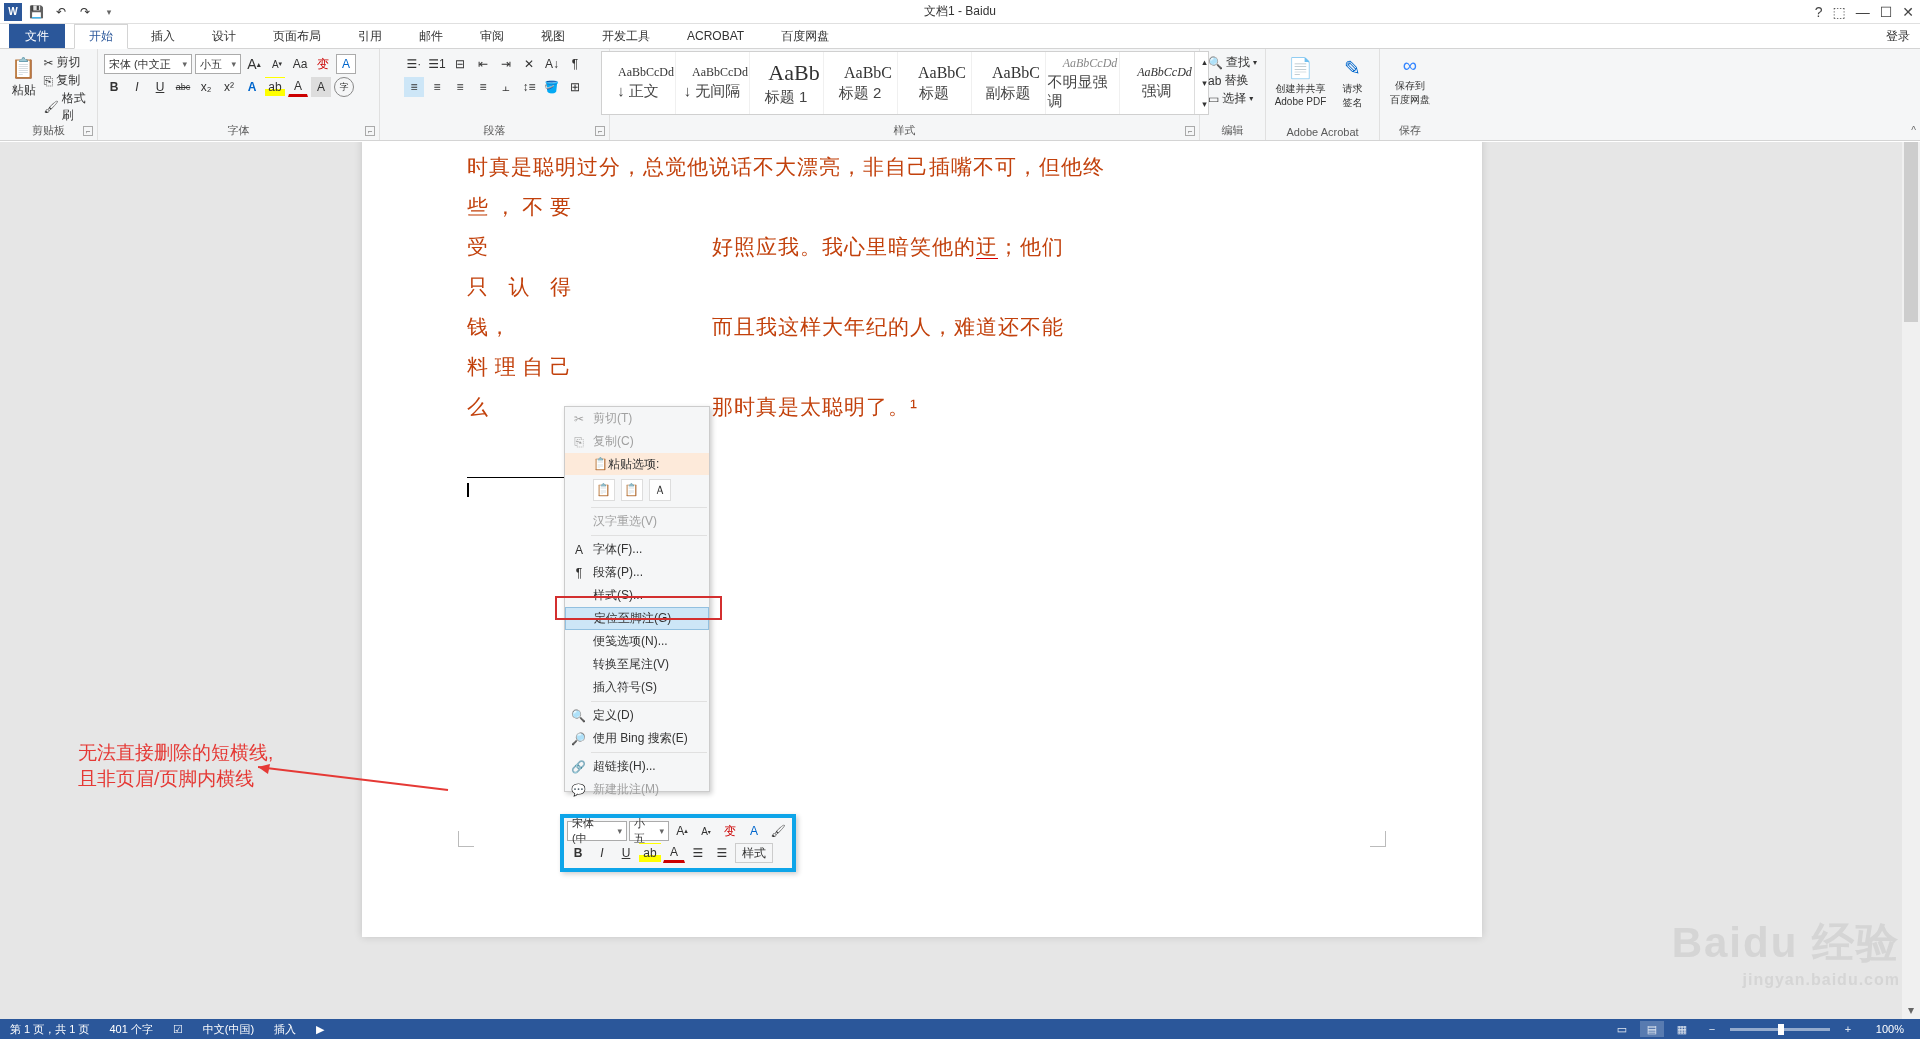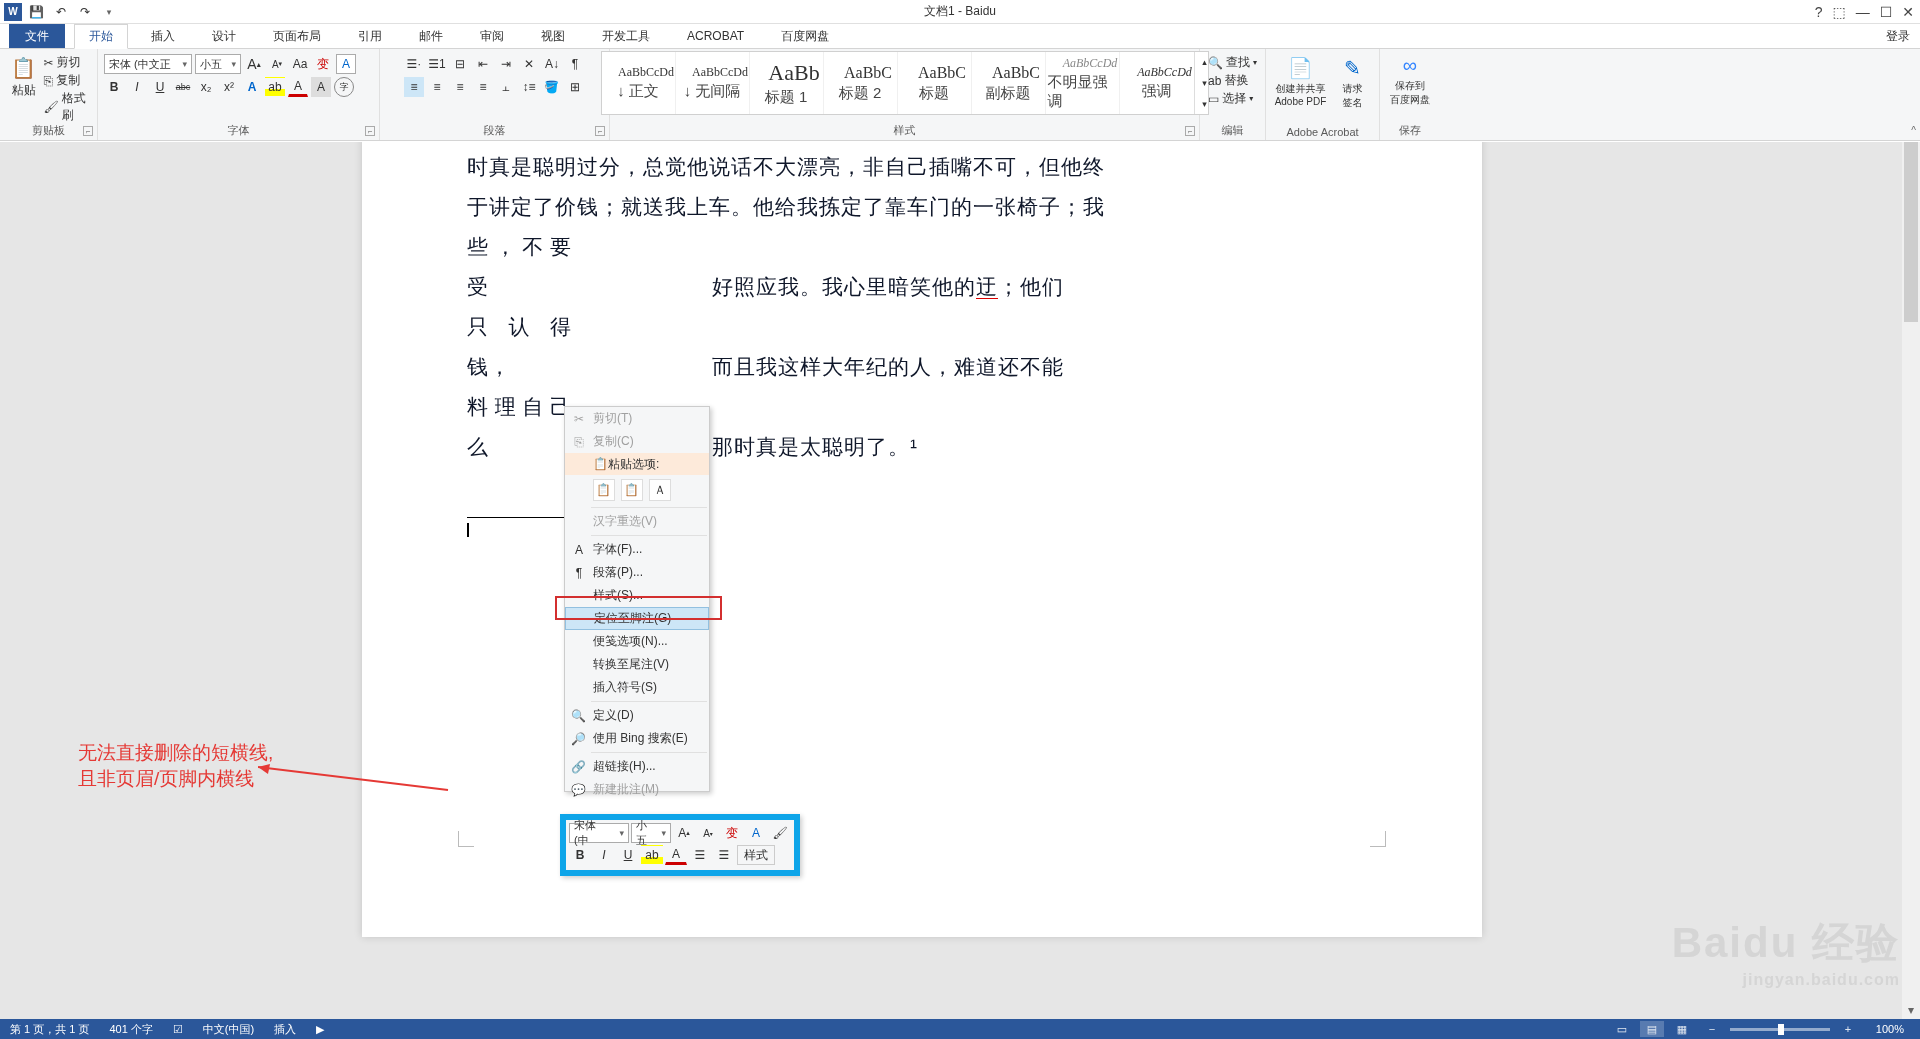--- a/index.html
+++ b/index.html
@@ -34,21 +34,21 @@
 .combo::after { content:"▾"; position:absolute; right:4px; font-size:9px; color:#666;}
 
 .styles-gallery { display:flex; border:1px solid #d0d0d0; background:#fff; height:64px;}
 .style-item { width:74px; border-right:1px solid #f0f0f0; display:flex; flex-direction:column; align-items:center; justify-content:center; cursor:pointer; padding:2px;}
 .style-item .preview { font-family:"SimSun",serif; color:#333;margin-left:16px;}
 .style-item .nm { font-size:15px; color:#444; margin-top:2px;}
 
 
 .docarea { position:absolute; top:142px; left:0; right:0; bottom:20px; background:#e6e6e6; overflow:hidden;}
 .page { position:absolute; left:362px; top:-5px; width:1120px; background:#fff; box-shadow:0 0 8px rgba(0,0,0,.15); padding:10px 105px 120px; min-height:800px;}
-.doc-text { font-family:"SimSun","KaiTi",serif; font-size:21px; line-height:40px; color:#0f172a; text-align:justify; letter-spacing:1px;}
+.doc-text { font-family:"SimSun","KaiTi",serif; font-size:21px; line-height:40px; color:#c2410c; text-align:justify; letter-spacing:1px;}
 .underline-red { border-bottom:1px solid #d00; }
 .footnote-line { border-top:1px solid #000; width:180px; margin-top:50px;}
 .footnote-cursor { width:2px; height:14px; background:#000; margin-top:5px;}
 .corner { position:absolute; width:16px; height:16px; }
 .corner.tl { bottom:90px; left:96px; border-left:1px solid #bbb; border-bottom:1px solid #bbb;}
 .corner.tr { bottom:90px; right:96px; border-right:1px solid #bbb; border-bottom:1px solid #bbb;}
 
 
 .annotation { position:absolute; left:78px; top:598px; color:#e53935; font-size:19px; line-height:26px;}
 .arrow { position:absolute; left:258px; top:620px; width:200px; height:30px;}
@@ -60,21 +60,21 @@
 .ctx-item.disabled { color:#a0a0a0; cursor:default;}
 .ctx-item.hover { background:#cde6f7; border:1px solid #92c0e0;}
 .ctx-item .cicon { position:absolute; left:6px; width:16px; text-align:center;}
 .ctx-sep { height:1px; background:#e0e0e0; margin:2px 2px 2px 26px;}
 .ctx-label { height:22px; padding-left:28px; font-size:12px; display:flex; align-items:center; background:#fdeada;}
 .ctx-paste-row { display:flex; gap:6px; padding:4px 0 4px 28px;}
 .paste-opt { width:22px; height:22px; border:1px solid #ddd; background:#fff; cursor:pointer; display:flex; align-items:center; justify-content:center;}
 .highlight-box { position:absolute; left:555px; top:454px; width:167px; height:24px; border:2px solid #d32f2f; pointer-events:none; z-index:50;}
 
 
-.minitb { position:absolute; left:560px; top:672px; background:#f5f6f7; border:6px solid #0ea5e9; box-shadow:2px 2px 5px rgba(0,0,0,.2); padding:3px; z-index:20;}
+.minitb { position:absolute; left:560px; top:672px; background:#f5f6f7; border:4px solid #0ea5e9; box-shadow:2px 2px 5px rgba(0,0,0,.2); padding:3px; z-index:20;}
 .minitb .row { display:flex; gap:2px; align-items:center; margin-bottom:2px;}
 .minitb .combo { height:20px;}
 .mini-btn { width:22px; height:20px; display:flex; align-items:center; justify-content:center; cursor:pointer; border:1px solid transparent; font-size:12px;}
 
 
 .vscroll { position:absolute; right:0; top:0; bottom:0; width:18px; background:#f0f0f0;}
 .vscroll .thumb { position:absolute; left:2px; right:2px; top:0; height:180px; background:#cdcdcd;}
 .vscroll .arr { position:absolute; left:0; right:0; height:18px; display:flex; align-items:center; justify-content:center; color:#666; cursor:pointer;}
 .vscroll .arr.up { top:0;} .vscroll .arr.dn { bottom:0;}
 
@@ -297,21 +297,20 @@
     <div class="group-label">保存</div>
   </div>
 
   <div style="position:absolute;right:4px;bottom:4px;font-size:10px;color:#666;cursor:pointer">^</div>
 </div>
 
 <div class="docarea">
   <div class="page">
     <div class="doc-text">
       <div>时真是聪明过分，总觉他说话不大漂亮，非自己插嘴不可，但他终</div>
-      <div>于讲定了价钱；就送我上车。他给我拣定了靠车门的一张椅子；我</div>
       <div><span style="display:inline-block;width:105px">些，不要受</span><span style="display:inline-block;width:140px"></span><span>好照应我。我心里暗笑他的<span class="underline-red">迂</span>；他们</span></div>
       <div><span style="display:inline-block;width:105px">只认得钱，</span><span style="display:inline-block;width:140px"></span><span>而且我这样大年纪的人，难道还不能</span></div>
       <div><span style="display:inline-block;width:105px">料理自己么</span><span style="display:inline-block;width:140px"></span><span>那时真是太聪明了。¹</span></div>
     </div>
     <div class="footnote-line"></div>
     <div class="footnote-cursor"></div>
     <div class="corner tl"></div>
     <div class="corner tr"></div>
   </div>
 

